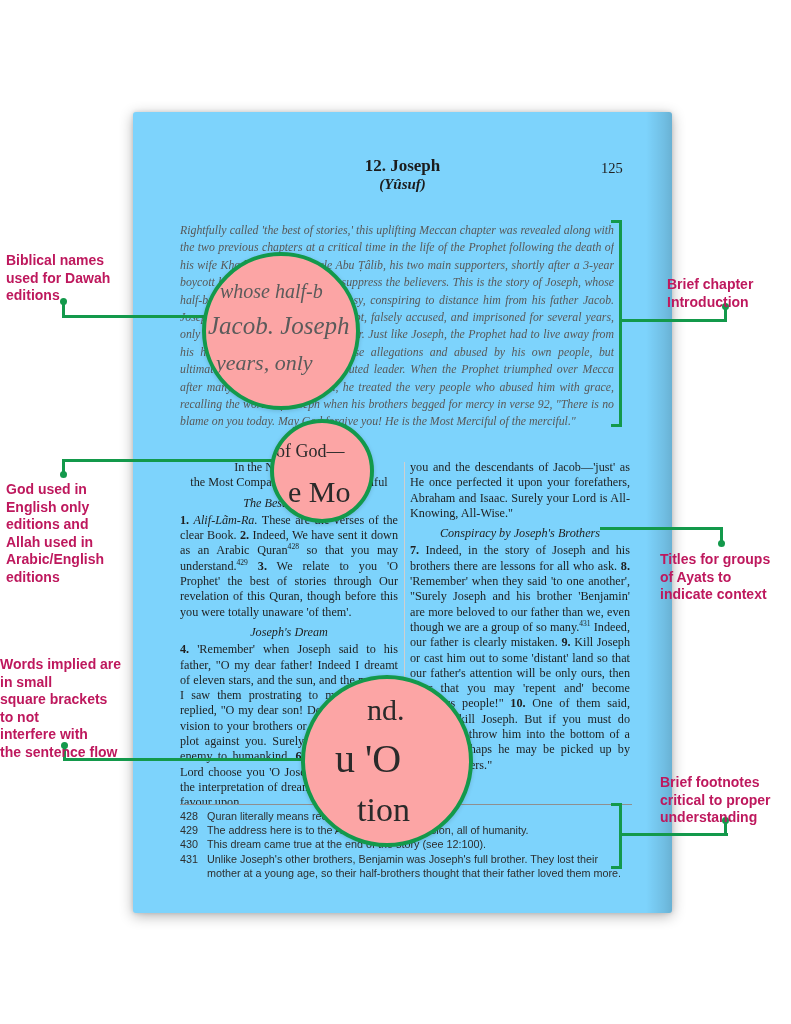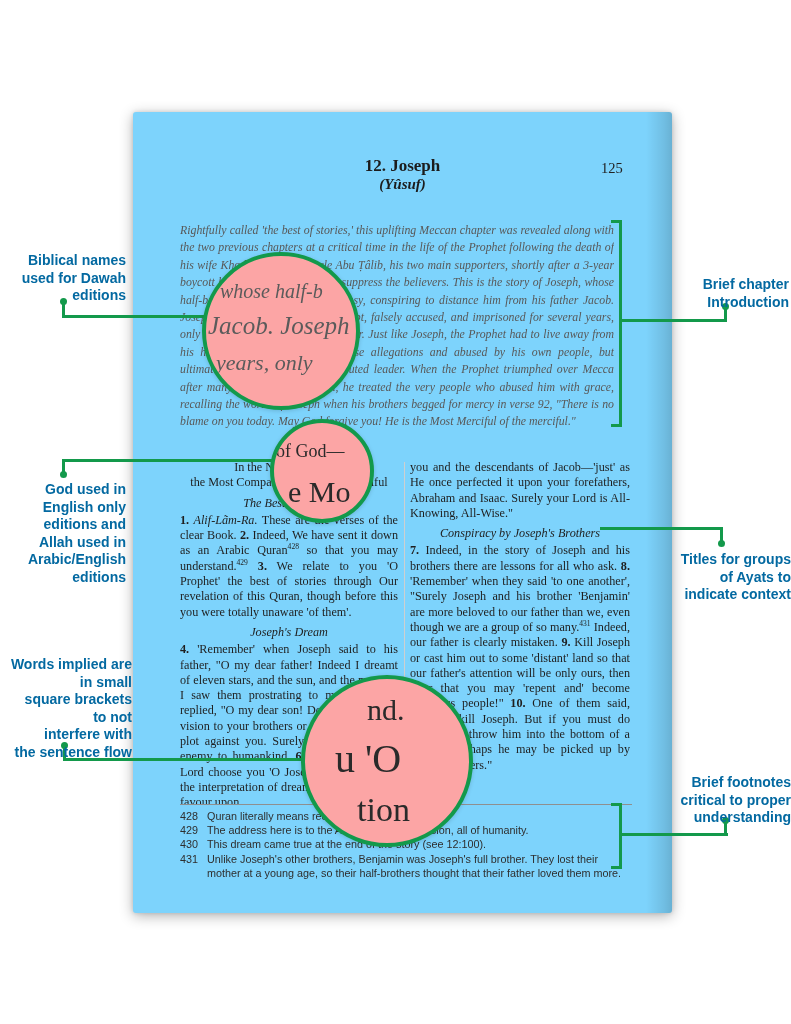--- a/index.html
+++ b/index.html
@@ -28,22 +28,22 @@
   .verse{text-align:justify;}
   sup{font-size:0.62em;line-height:0;vertical-align:super;}
   .footnotes{position:absolute;left:47px;top:692px;width:452px;
              font-family:"Liberation Sans","DejaVu Sans",sans-serif;font-size:10.8px;
              line-height:14.2px;color:#2e2e2e;}
   .fn-rule{border-top:1.5px solid #8f8f8f;margin-bottom:4px;}
   .fn-row{display:flex;}
   .fn-num{width:27px;flex:none;}
   .fn-text{flex:1;}
   
-  .ann-label{position:absolute;z-index:20;color:#0369a1;font-family:"Liberation Sans","DejaVu Sans",sans-serif;
-             font-weight:bold;font-size:14px;line-height:17.5px;text-align:right;white-space:pre-line;}
+  .ann-label{position:absolute;z-index:20;color:#be185d;font-family:"Liberation Sans","DejaVu Sans",sans-serif;
+             font-weight:bold;font-size:14px;line-height:17.5px;text-align:left;white-space:pre-line;}
   .gl{position:absolute;z-index:18;background:#13994b;}
   .gl.h{height:3px;} .gl.v{width:3px;}
   .dot{position:absolute;z-index:18;width:7px;height:7px;border-radius:50%;background:#13994b;}
   
   .lens{position:absolute;z-index:30;background:#fca5a5;border:4px solid #13994b;border-radius:50%;
         overflow:hidden;box-shadow:0 1px 4px rgba(0,0,0,0.15);}
   .lens span{position:absolute;white-space:nowrap;font-family:"Liberation Serif","DejaVu Serif",serif;}
   .lens-1{left:202px;top:252px;width:150px;height:150px;}
   .lens-1 span{font-style:italic;color:#5b5b5b;}
   .lens-2{left:270px;top:419px;width:96px;height:96px;}

